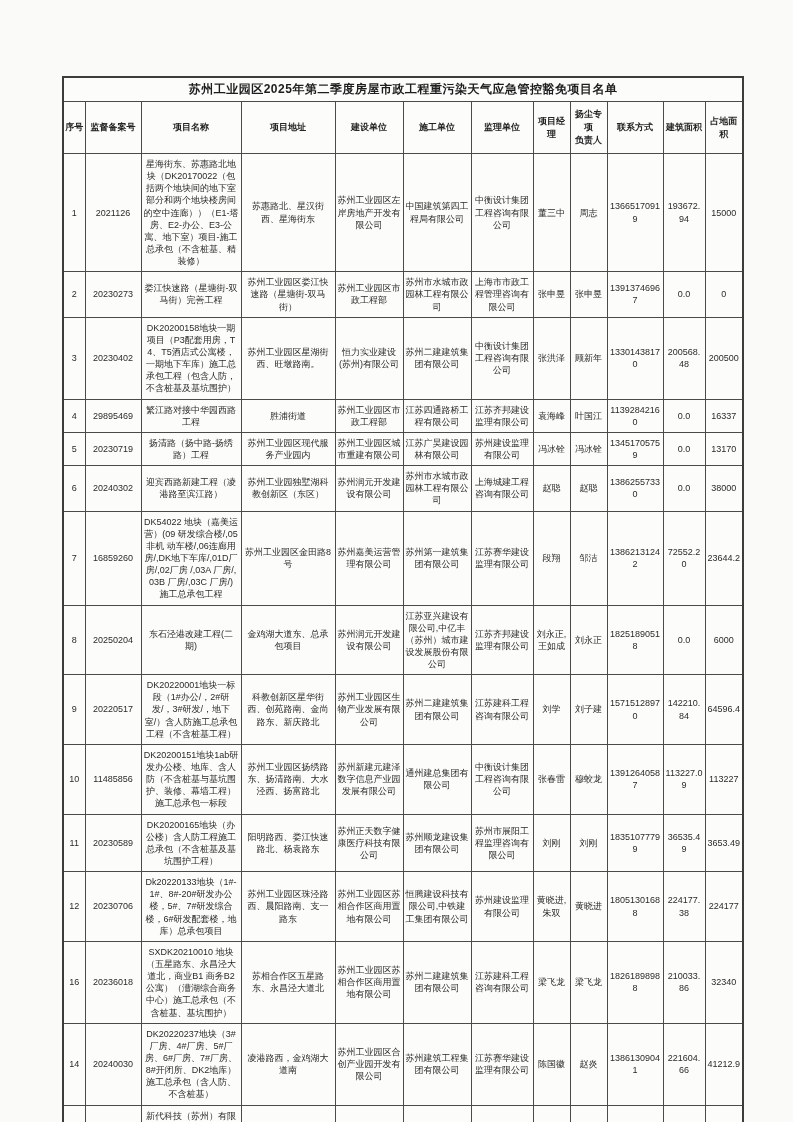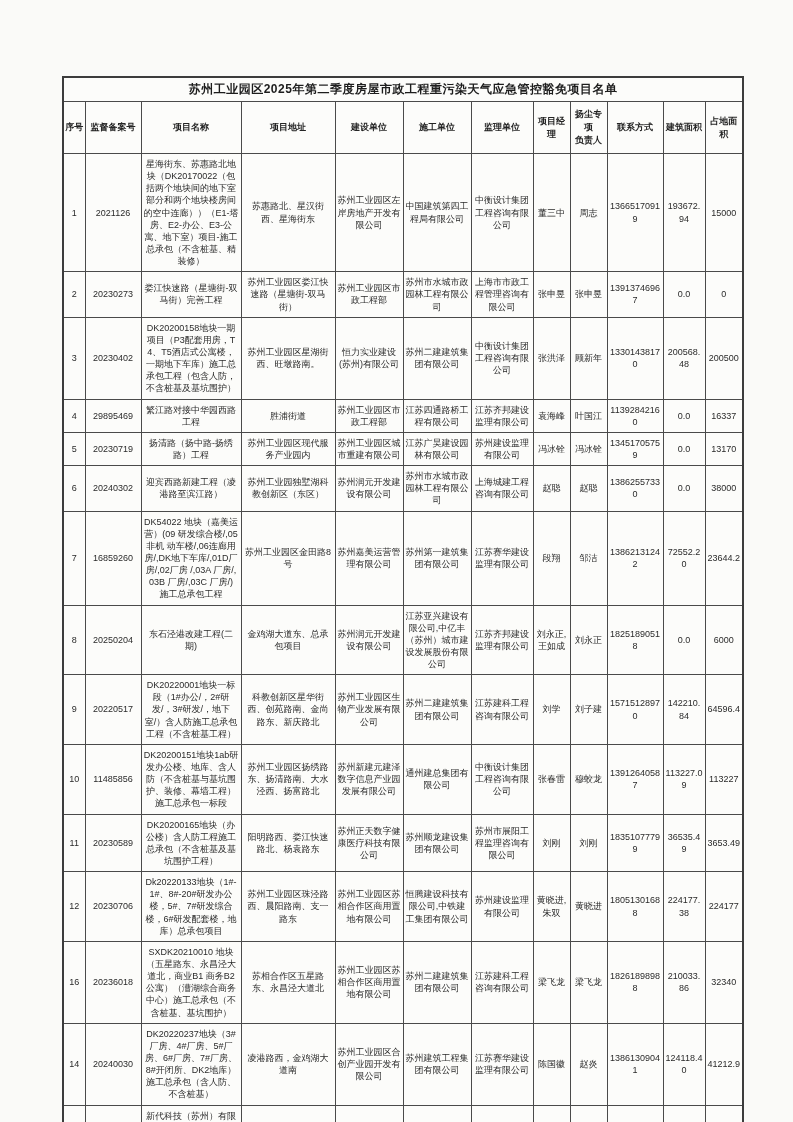--- a/index.html
+++ b/index.html
@@ -276,21 +276,21 @@
           <td>14</td>
           <td>20240030</td>
           <td>DK20220237地块（3#厂房、4#厂房、5#厂房、6#厂房、7#厂房、8#开闭所、DK2地库）施工总承包（含人防、不含桩基）</td>
           <td>凌港路西，金鸡湖大道南</td>
           <td>苏州工业园区合创产业园开发有限公司</td>
           <td>苏州建筑工程集团有限公司</td>
           <td>江苏赛华建设监理有限公司</td>
           <td>陈国徽</td>
           <td>赵炎</td>
           <td>13861309041</td>
-          <td>124118.40</td>
+          <td>221604.66</td>
           <td>41212.9</td>
         </tr>
         <tr>
           <td>15</td>
           <td>20240120</td>
           <td>新代科技（苏州）有限公司（原苏州工业园区联塑模具塑胶有限公司）（1#厂房、办公楼、门卫消控室、垃圾房、丙类仓库、开闭所、地下室）施工总承包</td>
           <td>苏州工业园区唯西路</td>
           <td>新代科技（苏州）有限公司</td>
           <td>苏州建设（集团）有限责任公司</td>
           <td>苏州工业园区智宏工程管理咨询有限公司</td>

